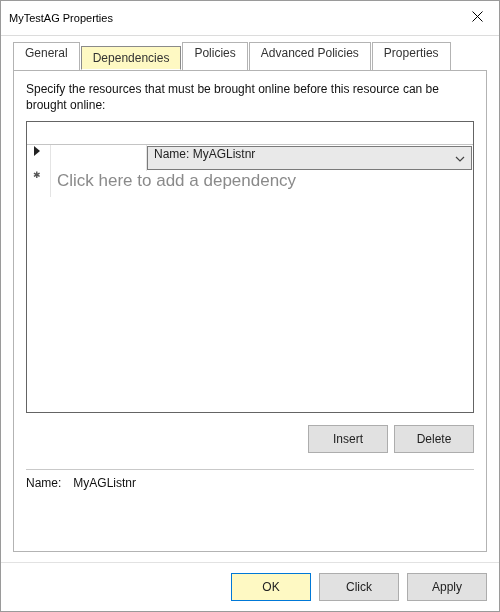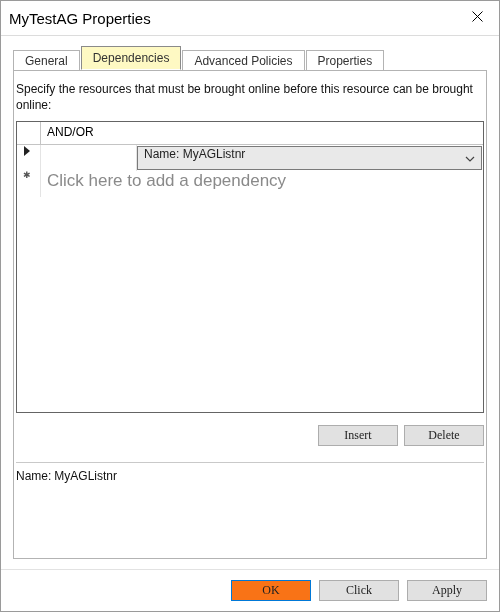--- a/index.html
+++ b/index.html
@@ -23,21 +23,21 @@
   }
   
   .titlebar {
     height: 34px;
     display: flex;
     align-items: center;
     padding: 0 2px 0 8px;
     border-bottom: 1px solid #dcdcdc;
   }
   .titlebar-title {
-    font-size: 15px;
+    font-size: 11px;
     flex: 1;
   }
   .titlebar-close {
     width: 40px;
     height: 30px;
     display: flex;
     align-items: center;
     justify-content: center;
     cursor: default;
   }
@@ -55,41 +55,41 @@
   .tabstrip {
     display: flex;
     align-items: flex-end;
     height: 24px;
     margin-bottom: 0;
   }
   .tab {
     border: 1px solid #b3b3b3;
     border-bottom: none;
     background: #fff;
-    padding: 3px 11px 3px;
+    padding: 3px 11px 11px;
     font-size: 12px;
     margin-right: 1px;
     position: relative;
     top: 1px;
     cursor: default;
     color: #333;
   }
   .tab.active {
     border-color: #8a8a8a;
     background: #fef9c3;
     top: 0;
     padding-top: 4px;
     padding-bottom: 4px;
     border-bottom: 1px solid #fff;
     z-index: 2;
   }
   .tabpanel {
     border: 1px solid #b3b3b3;
     flex: 1;
-    padding: 10px 2px;
+    padding: 10px 12px;
     display: flex;
     flex-direction: column;
     position: relative;
   }
   .instructions {
     font-size: 12px;
     line-height: 1.35;
     color: #111;
     margin-bottom: 8px;
   }
@@ -148,44 +148,44 @@
   .placeholder { color: #8a8a8a; font-size: 17px; }
   
   .grid-buttons {
     display: flex;
     justify-content: flex-end;
     gap: 6px;
     margin-top: 12px;
   }
   button.win {
     width: 80px;
-    height: 21px;
+    height: 28px;
     background: #e1e1e1;
     border: 1px solid #adadad;
-    font-family: Liberation Serif, serif;
+    font-family: Liberation Sans, sans-serif;
     font-size: 12px;
     color: #222;
     cursor: default;
     padding: 0;
   }
   button.win.default {
     border: 1.5px solid #0078d7;
-    background: #f97316;
+    background: #fef9c3;
   }
   
   .sep {
     border-top: 1px solid #c9c9c9;
     margin-top: 16px;
   }
   .name-line {
     font-size: 12px;
     color: #111;
     margin-top: 6px;
     display: flex;
-    gap: 3px;
+    gap: 12px;
   }
   
   .footer {
     padding: 10px 12px;
     border-top: 1px solid #e2e2e2;
     display: flex;
     justify-content: flex-end;
     gap: 8px;
   }
 </style>
@@ -204,32 +204,32 @@
           </svg>
       </span>
     </div>
   </div>
 
   <div class="body">
 
     <div class="tabstrip">
       <div class="tab">General</div>
       <div class="tab active">Dependencies</div>
+      <div class="tab">Policies</div>
       <div class="tab">Advanced Policies</div>
       <div class="tab">Properties</div>
     </div>
 
     <div class="tabpanel">
 
       <div class="instructions">Specify the resources that must be brought online before this resource can be brought online:</div>
 
       <div class="grid">
         <div class="grid-head">
           <div class="hcell col-marker"></div>
-          <div class="hcell col-andor">AND/OR</div>
         </div>
 
         <div class="grid-row row1 row-selected">
           <div class="gcell col-marker">
             <span class="marker-arrow">
               <svg viewBox="0 0 8 12">
                   <polygon points="1,1 7,6 1,11" fill="#222"></polygon>
                 </svg>
             </span>
           </div>

